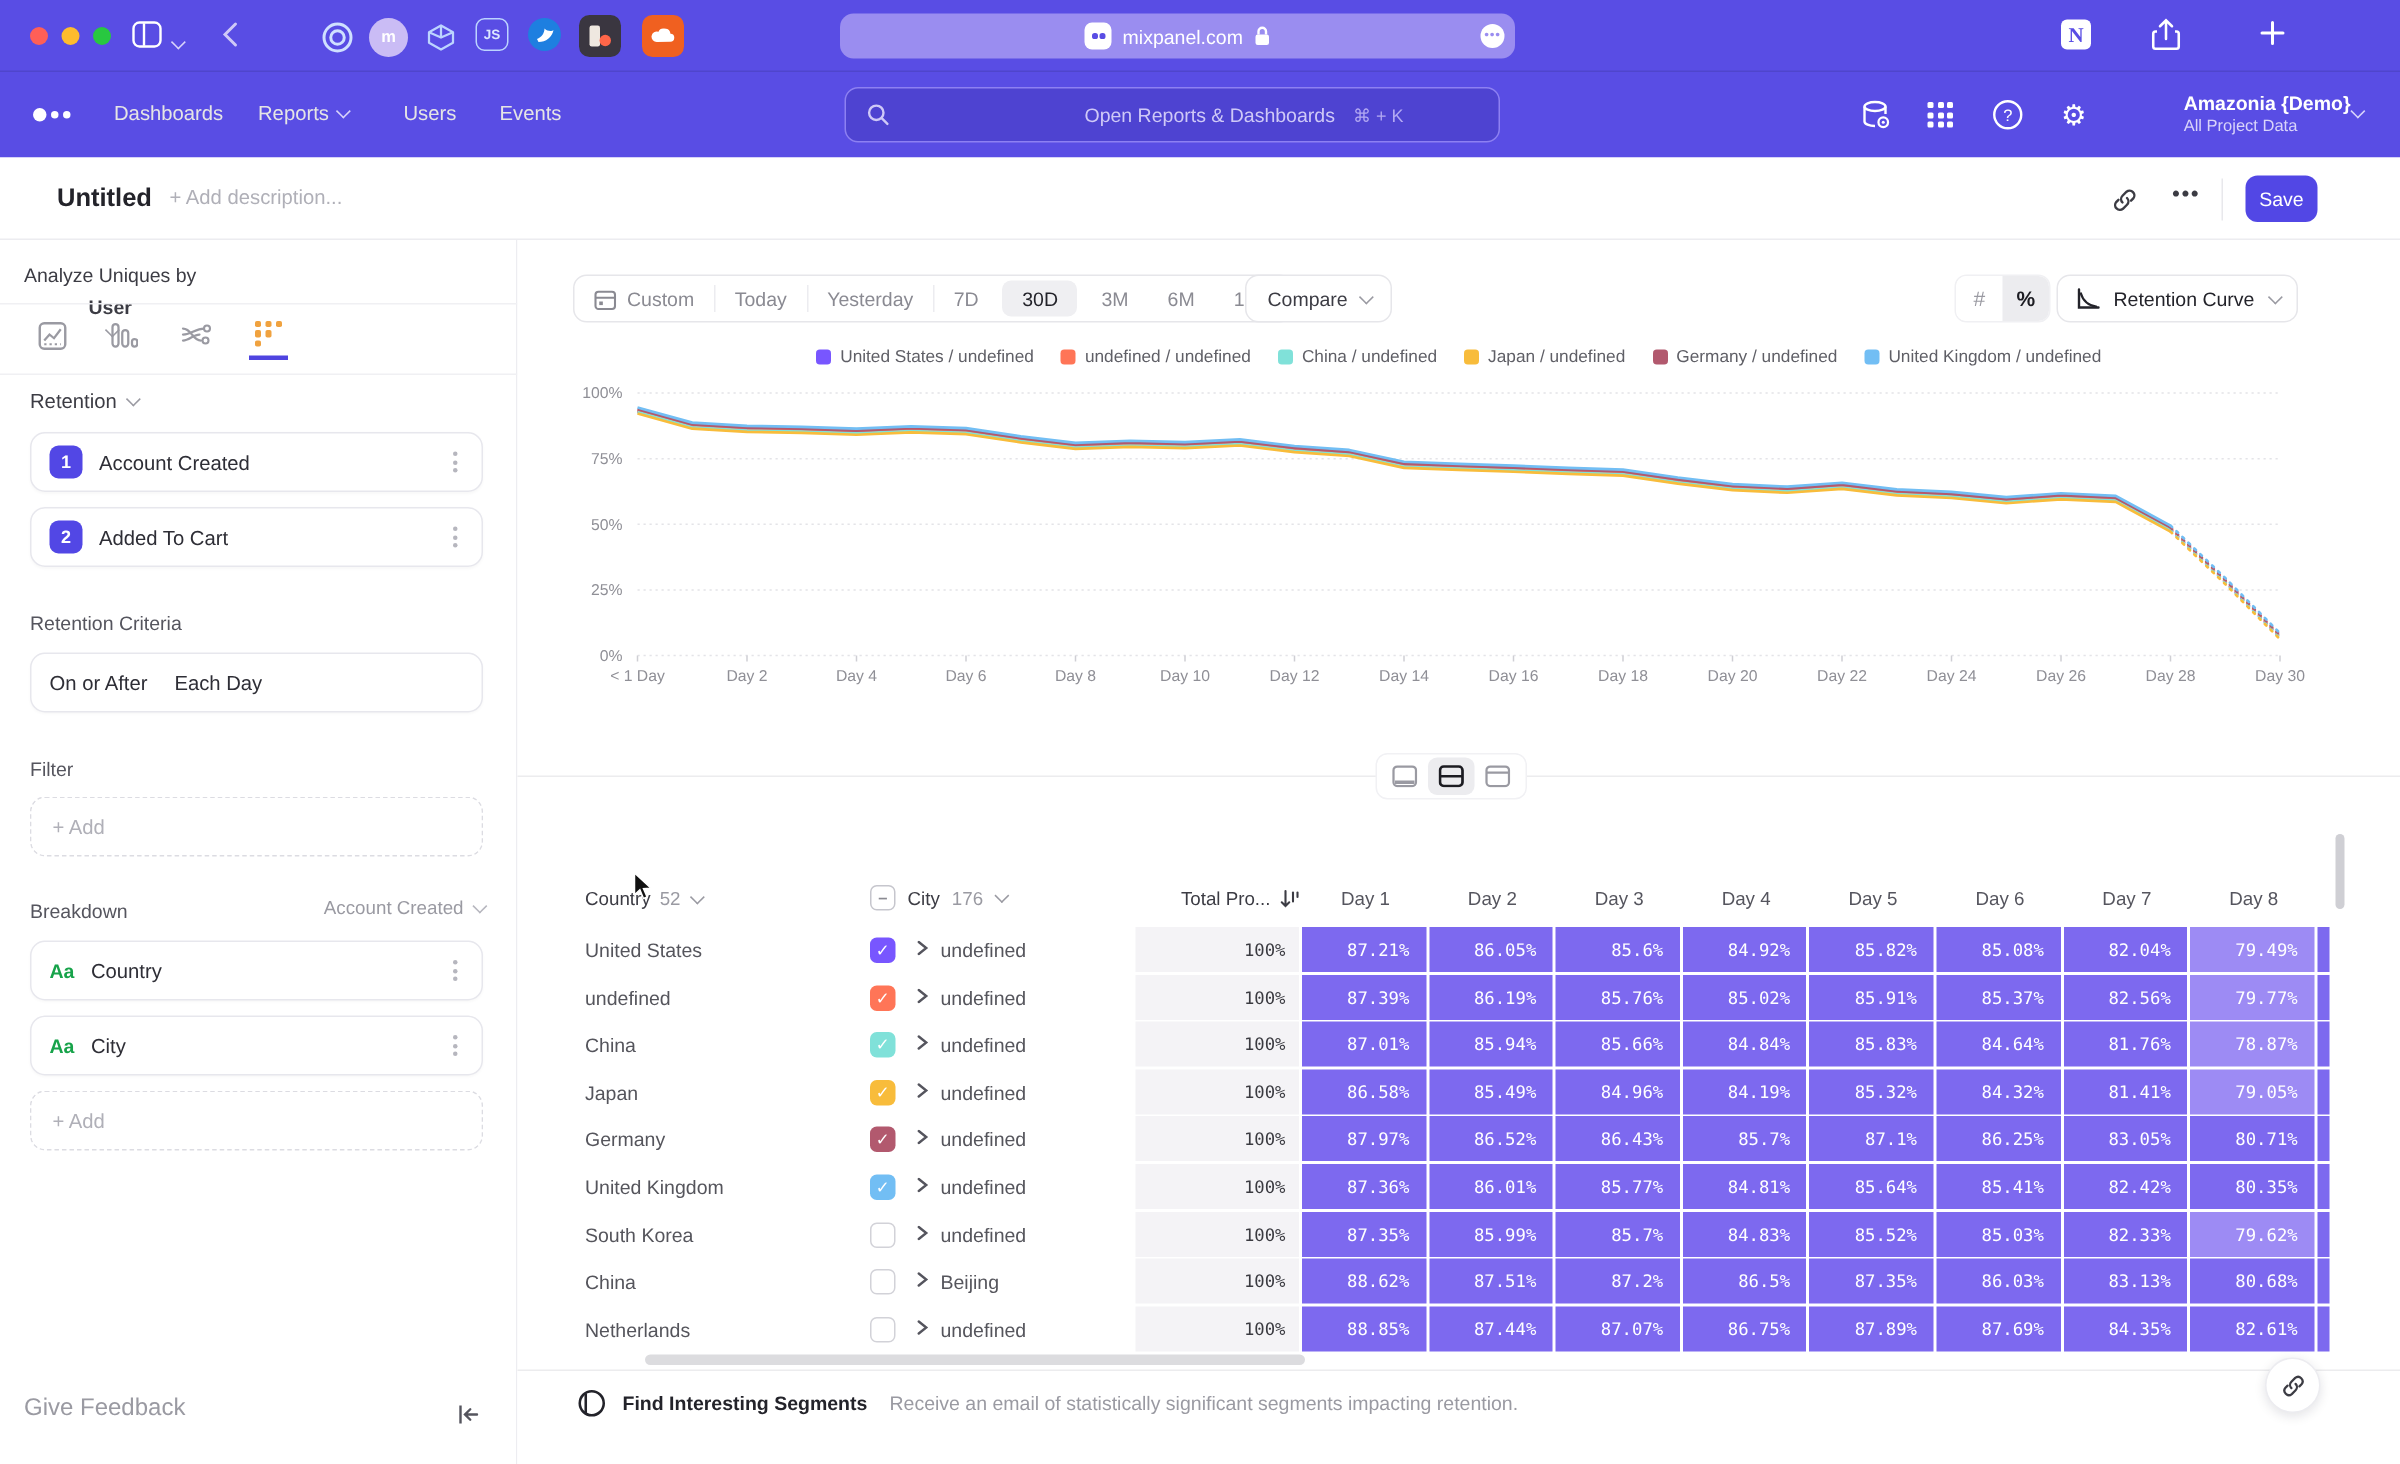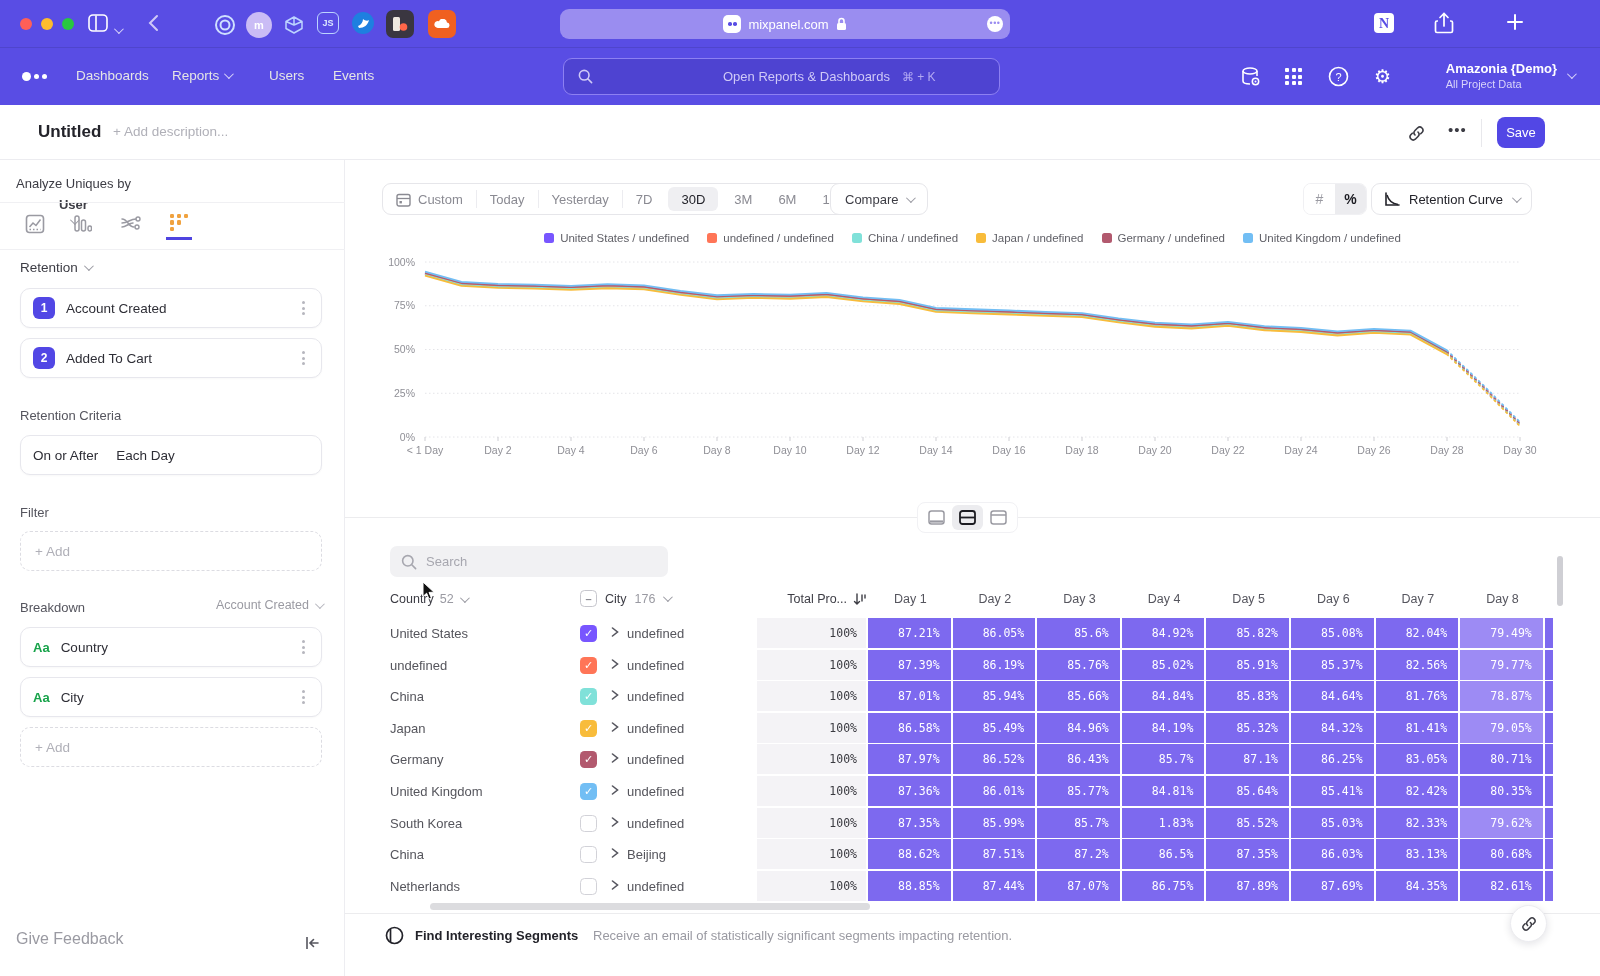--- a/index.html
+++ b/index.html
@@ -254,21 +254,21 @@
       <i></i>
     </div>
   <div class="nav-right-ico" style="left:1328px; top:18px">
     <svg width="21" height="21" viewBox="0 0 21 21">
         <circle cx="10.5" cy="10.5" r="9" fill="none" stroke="#fff" stroke-width="1.6"></circle>
         <text x="10.5" y="14.5" font-size="11" fill="#fff" text-anchor="middle" font-family="Liberation Sans, sans-serif">?</text>
       </svg>
   </div>
   <div class="nav-right-ico" style="left:1374px; top:17px; font-size:19px">⚙</div>
   <div class="proj">
-    <div style="display:flex; align-items:center; gap:10px">
+    <div style="display:flex; align-items:center; ">
       <div>
         <div class="p1">Amazonia {Demo}</div>
         <div class="p2">All Project Data</div>
       </div>
       <span class="chev" style="color:#d9d4fa"></span>
     </div>
   </div>
 </div>
 
 <div class="abs page-header">
@@ -555,27 +555,20 @@
         </svg>
     </div>
     <div class="vt">
       <svg width="17" height="15" viewBox="0 0 17 15">
           <rect x="1" y="1" width="15" height="13" rx="2.5" fill="none" stroke="currentColor" stroke-width="1.5"></rect>
           <line x1="1" y1="5" x2="16" y2="5" stroke="currentColor" stroke-width="1.5"></line>
         </svg>
     </div>
   </div>
 
-  <div class="search-box">
-    <svg width="16" height="16" viewBox="0 0 16 16">
-        <circle cx="6.8" cy="6.8" r="5.2" fill="none" stroke="#a7a7af" stroke-width="1.6"></circle>
-        <line x1="10.8" y1="10.8" x2="14.6" y2="14.6" stroke="#a7a7af" stroke-width="1.6" stroke-linecap="round"></line>
-      </svg>
-    <span>Search</span>
-  </div>
 
   <div class="thead">
     <div class="th-country">
       <span>Country</span>
       <span class="th-num">52</span>
       <span class="chev" style="color:#9a9aa2"></span>
     </div>
     <div class="th-city">
       <span class="cbox indet">–</span>
       <span>City</span>
@@ -743,21 +736,21 @@
         <div class="td-chev">
           <svg width="8" height="10" viewBox="0 0 8 10">
             <polyline points="1.5,1 6.5,5 1.5,9" fill="none" stroke="#55555e" stroke-width="1.6" stroke-linecap="round"></polyline>
           </svg>
         </div>
         <div class="td-city">undefined</div>
         <div class="td-total mono">100%</div>
         <div class="td-day mono" style="left: 523px;">87.35%</div>
         <div class="td-day mono" style="left: 607.6px;">85.99%</div>
         <div class="td-day mono" style="left: 692.2px;">85.7%</div>
-        <div class="td-day mono" style="left: 776.8px;">1.83%</div>
+        <div class="td-day mono" style="left: 776.8px;">84.83%</div>
         <div class="td-day mono" style="left: 861.4px;">85.52%</div>
         <div class="td-day mono" style="left: 946px;">85.03%</div>
         <div class="td-day mono" style="left: 1030.6px;">82.33%</div>
         <div class="td-day mono light" style="left: 1115.2px;">79.62%</div>
         <div class="td-sliver" style="left: 1199.8px;"></div>
       </div>
       <div class="trow" style="top: 221.2px;">
         <div class="td-country">China</div>
         <div class="td-check">
           <span class="cbox empty"></span>

